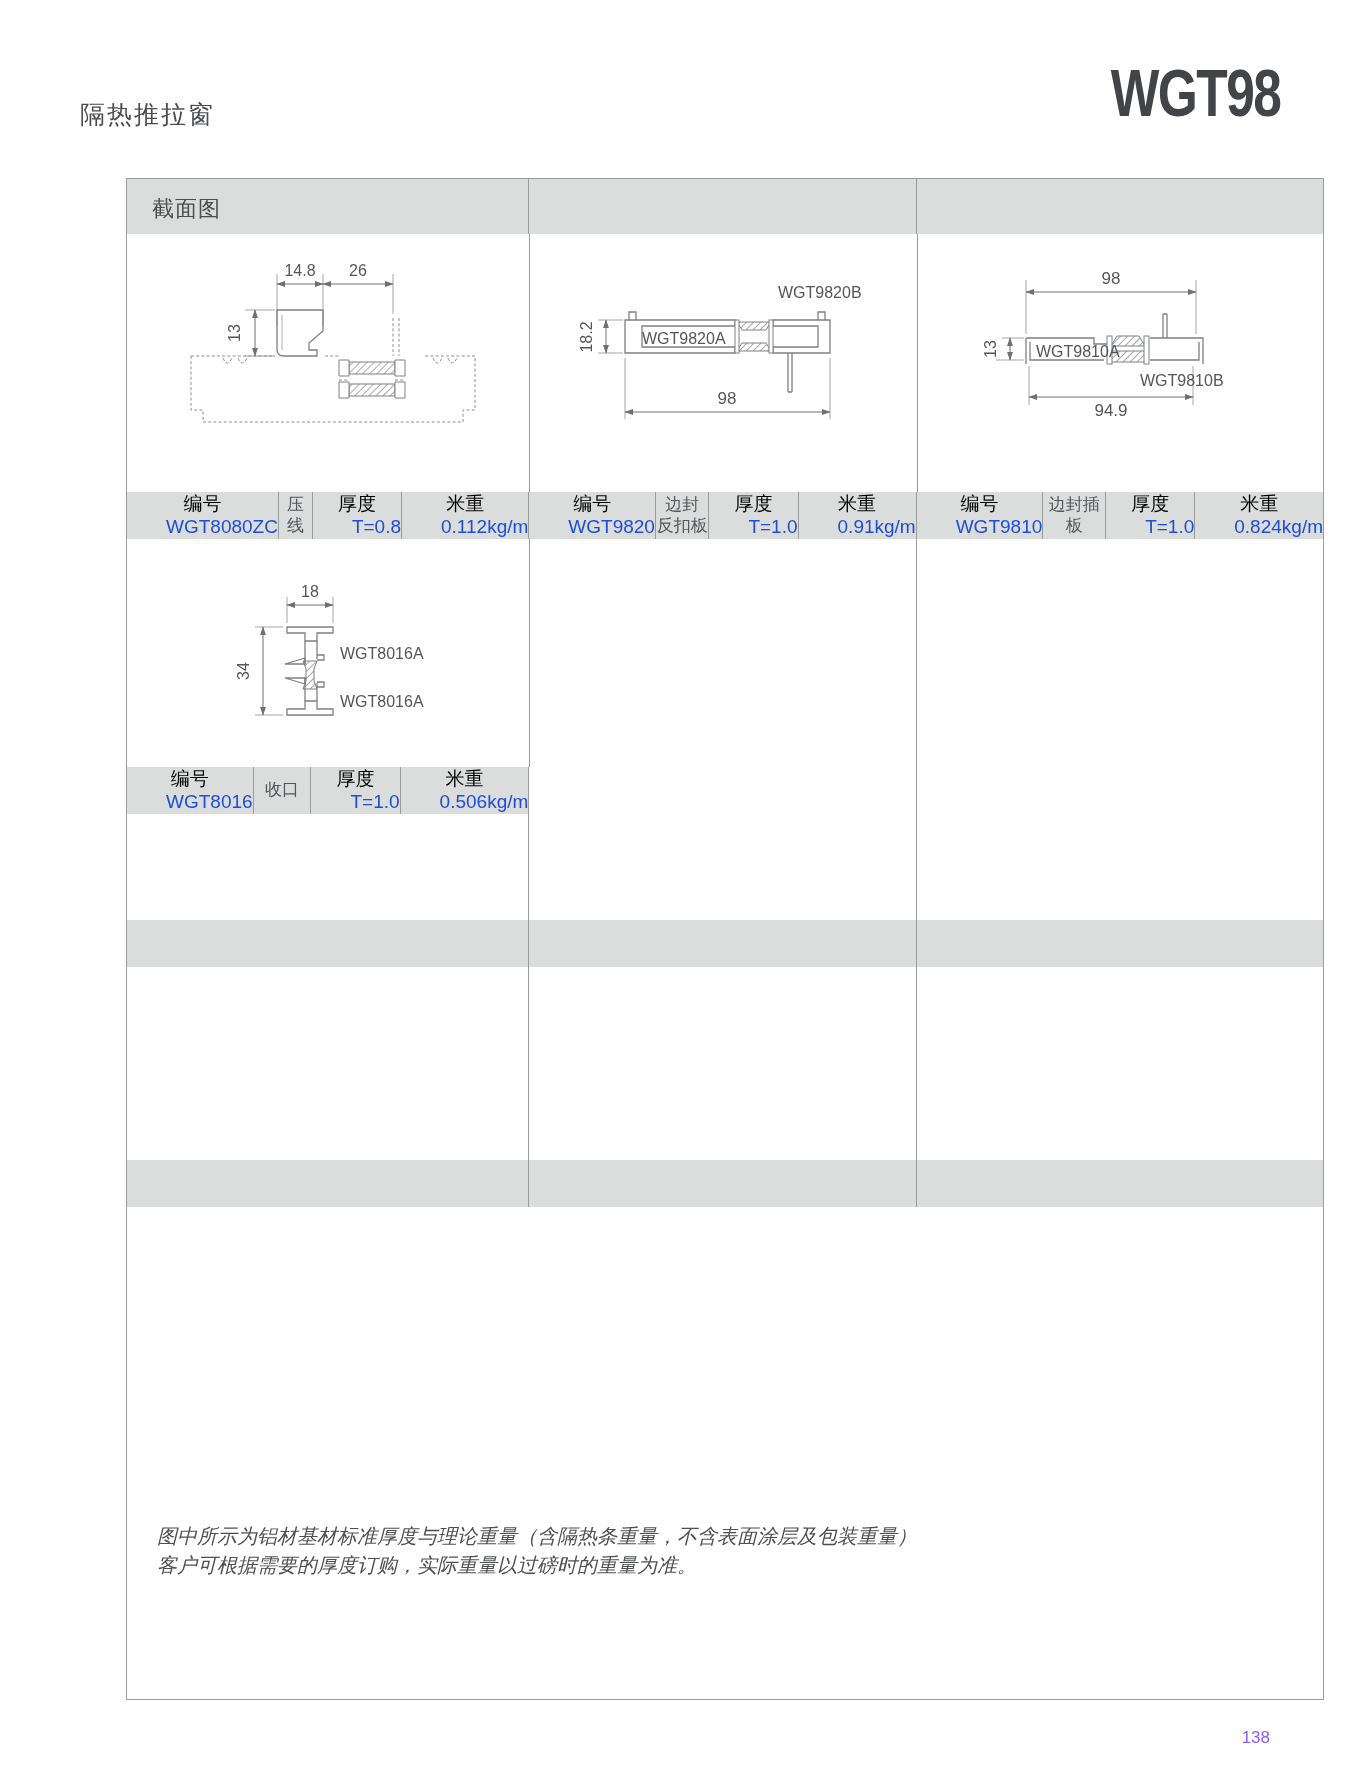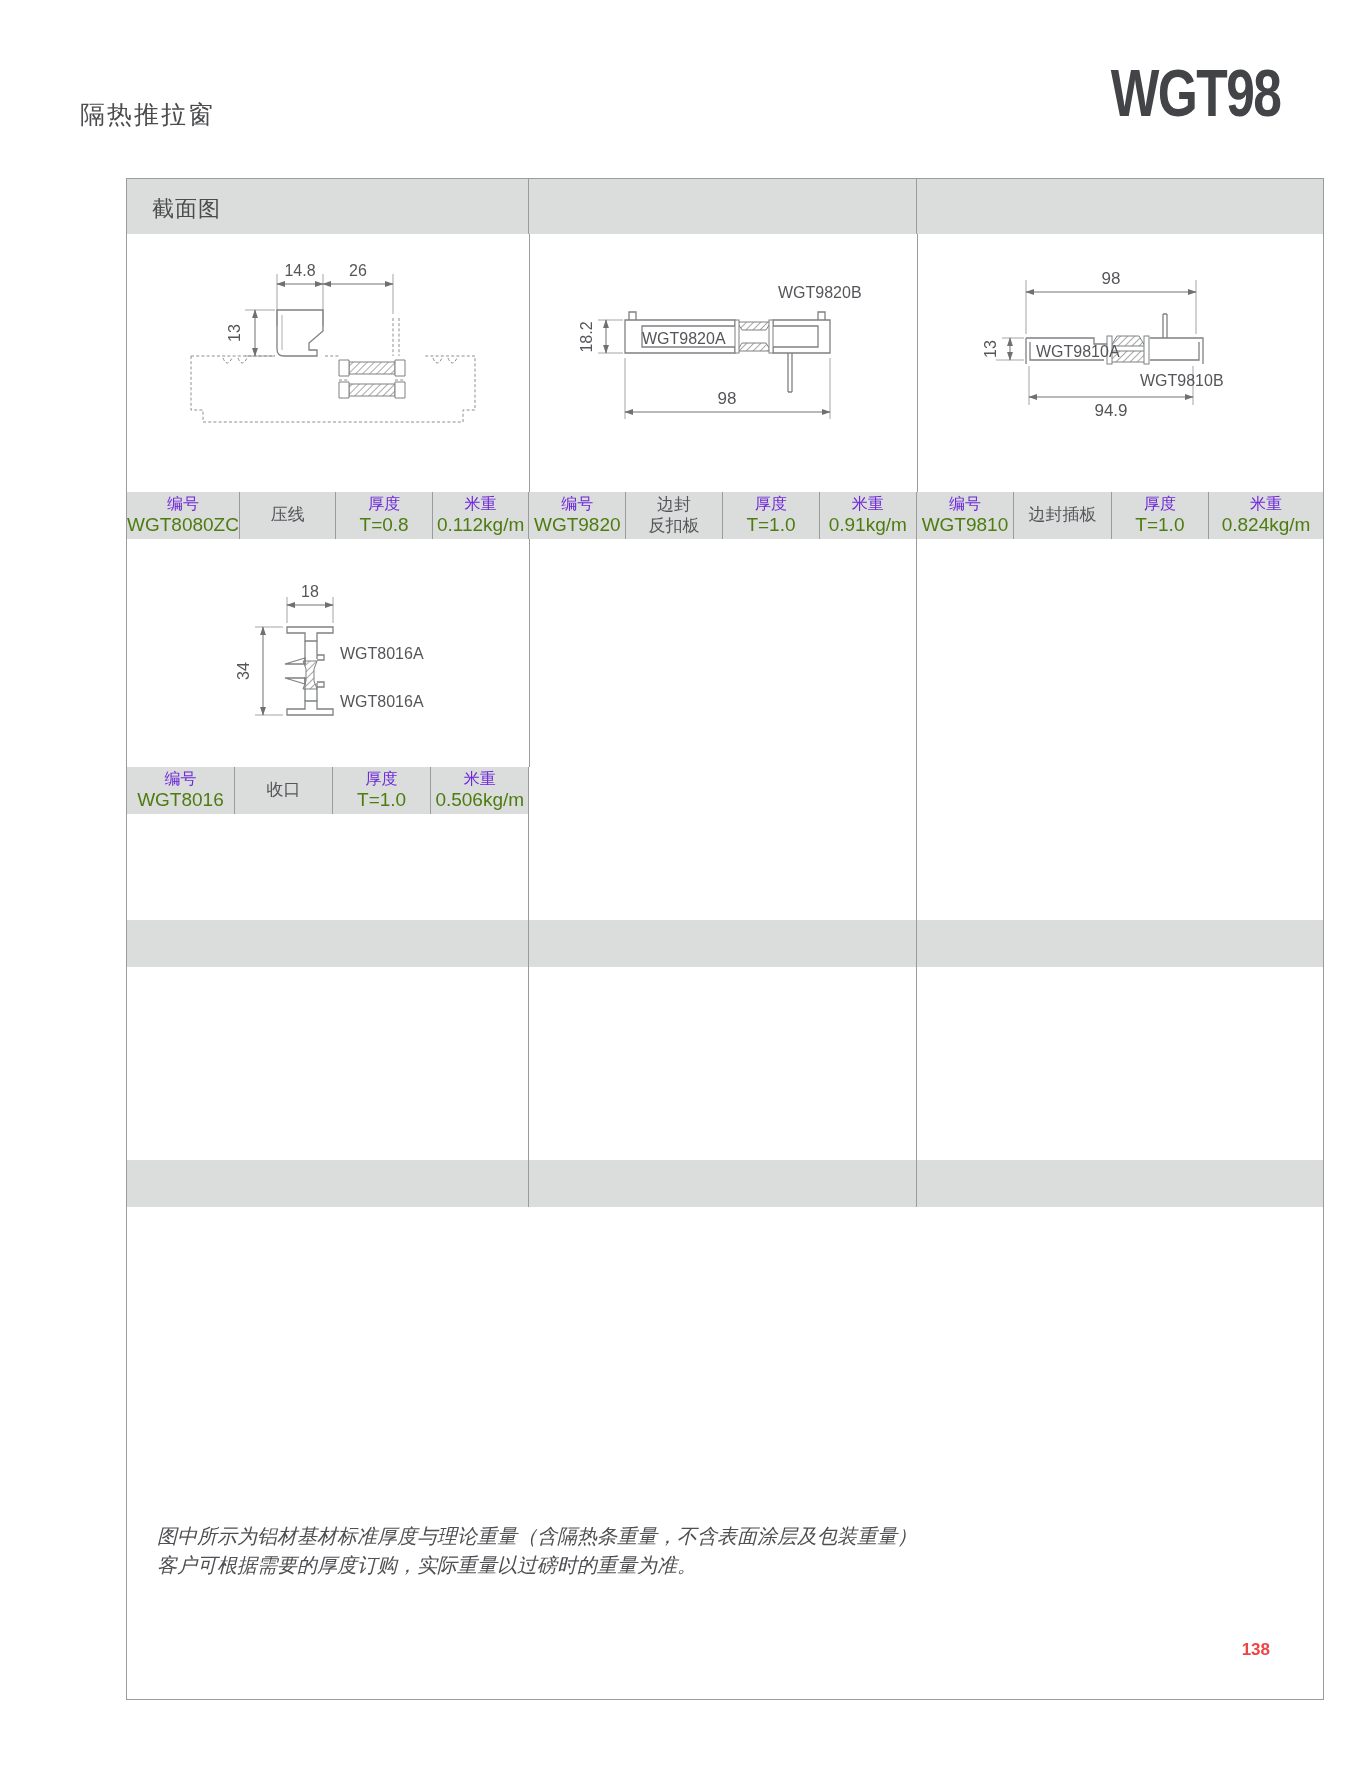--- a/index.html
+++ b/index.html
@@ -31,25 +31,25 @@
   .row-sp1{height:106px;}
   .row-band{height:47px;}
   .row-sp2{height:193px;}
   .row-bottom{flex:1;font-style:italic;}
   .info-flex{display:flex;width:100%;height:100%;}
   .sub{flex:1;display:flex;flex-direction:column;align-items:center;justify-content:center;
        line-height:1.18;text-align:center;}
   .sub + .sub{border-left:1px solid #9b9b9b;}
   .sub.first{flex:1.1;}
   .sub.wide{flex:1.18;}
-  .sub .lab{font-size:16px;color:#6d28d9;}
-  .sub .val{font-size:19px;color:#4d7c0f;}
+  .sub .lab{font-size:19px;color:#000000;}
+  .sub .val{font-size:19px;color:#1d4ed8;padding-left:39px;}
   .sub .one{font-size:17px;color:#55565a;}
   .footnote{padding:315px 0 0 30px;font-size:20px;line-height:1.45;color:#4e4f52;}
-  .page-number{position:absolute;right:88px;top:1640px;font-size:17px;font-weight:700;color:#ef4444;}
+  .page-number{position:absolute;right:88px;top:1728px;font-size:17px;font-weight:400;color:#8b5cf6;}
   svg text{font-family:"Liberation Sans","DejaVu Sans",sans-serif;}
   .drawing{display:block;}
 </style>
 </head>
 <body>
 
 <div class="sheet">
 
   <div class="subtitle">隔热推拉窗</div>
   <div class="model-title">WGT98</div>

